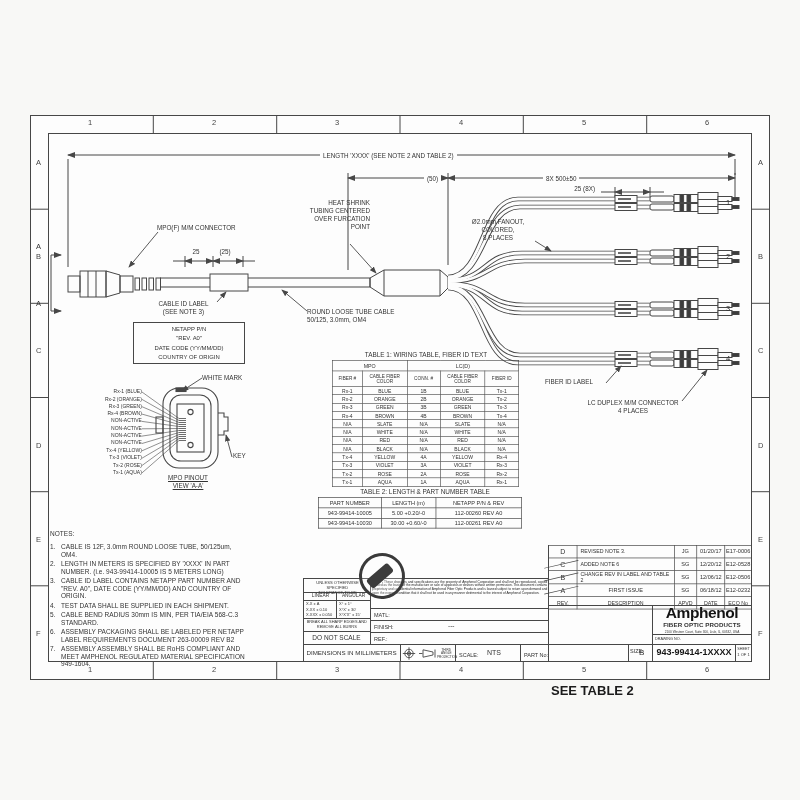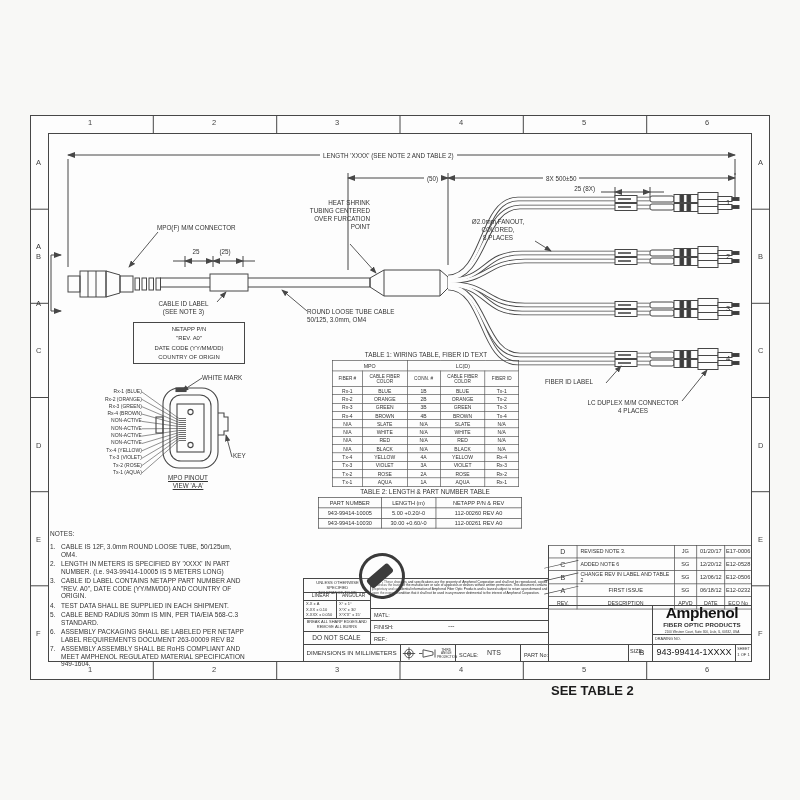--- a/index.html
+++ b/index.html
@@ -532,21 +532,21 @@
   <div class="lbl" style="left:551px;top:648px;font-size:13px;font-weight:bold;color:#1c1c1c;margin-top:39px;">SEE TABLE 2</div>
   <div class="lbl t55" style="left:630px;top:647px;">SIZE:</div>
   <div class="lbl" style="left:639px;top:649px;font-size:8px;">B</div>
 
 
   <div class="amph" style="position:absolute;left:653px;top:604px;width:98px;">Amphenol</div>
   <div class="lbl ctr" style="left:653px;top:621px;width:98px;font-size:6.2px;font-weight:bold;letter-spacing:.1px;">FIBER OPTIC PRODUCTS</div>
   <div class="sc ctr" style="left:653px;top:629.5px;width:218px;transform:scale(0.45);font-size:7px;color:#333;">2100 Western Court, Suite 300, Lisle, IL, 60532, USA</div>
   <div class="ln" style="left:652px;top:634px;width:100px;height:1px;"></div>
   <div class="sc" style="left:655px;top:635.5px;width:80px;transform:scale(0.5);font-size:7.5px;color:#333;">DRAWING NO.</div>
-  <div class="lbl ctr" style="left:653px;top:648px;width:82px;font-size:9px;font-weight:normal;color:#161616;">943-99414-1XXXX</div>
+  <div class="lbl ctr" style="left:653px;top:648px;width:82px;font-size:9px;font-weight:bold;color:#161616;">943-99414-1XXXX</div>
   <div class="sc ctr" style="left:735px;top:645.5px;width:34px;transform:scale(0.5);font-size:7.5px;color:#333;">SHEET</div>
   <div class="sc ctr" style="left:735px;top:652px;width:31px;transform:scale(0.55);font-size:7.5px;color:#333;">1 OF 1</div>
 
   <div class="stamp">
       <div class="blob"></div>
     </div>
 
 </div>
 
 </body></html>

